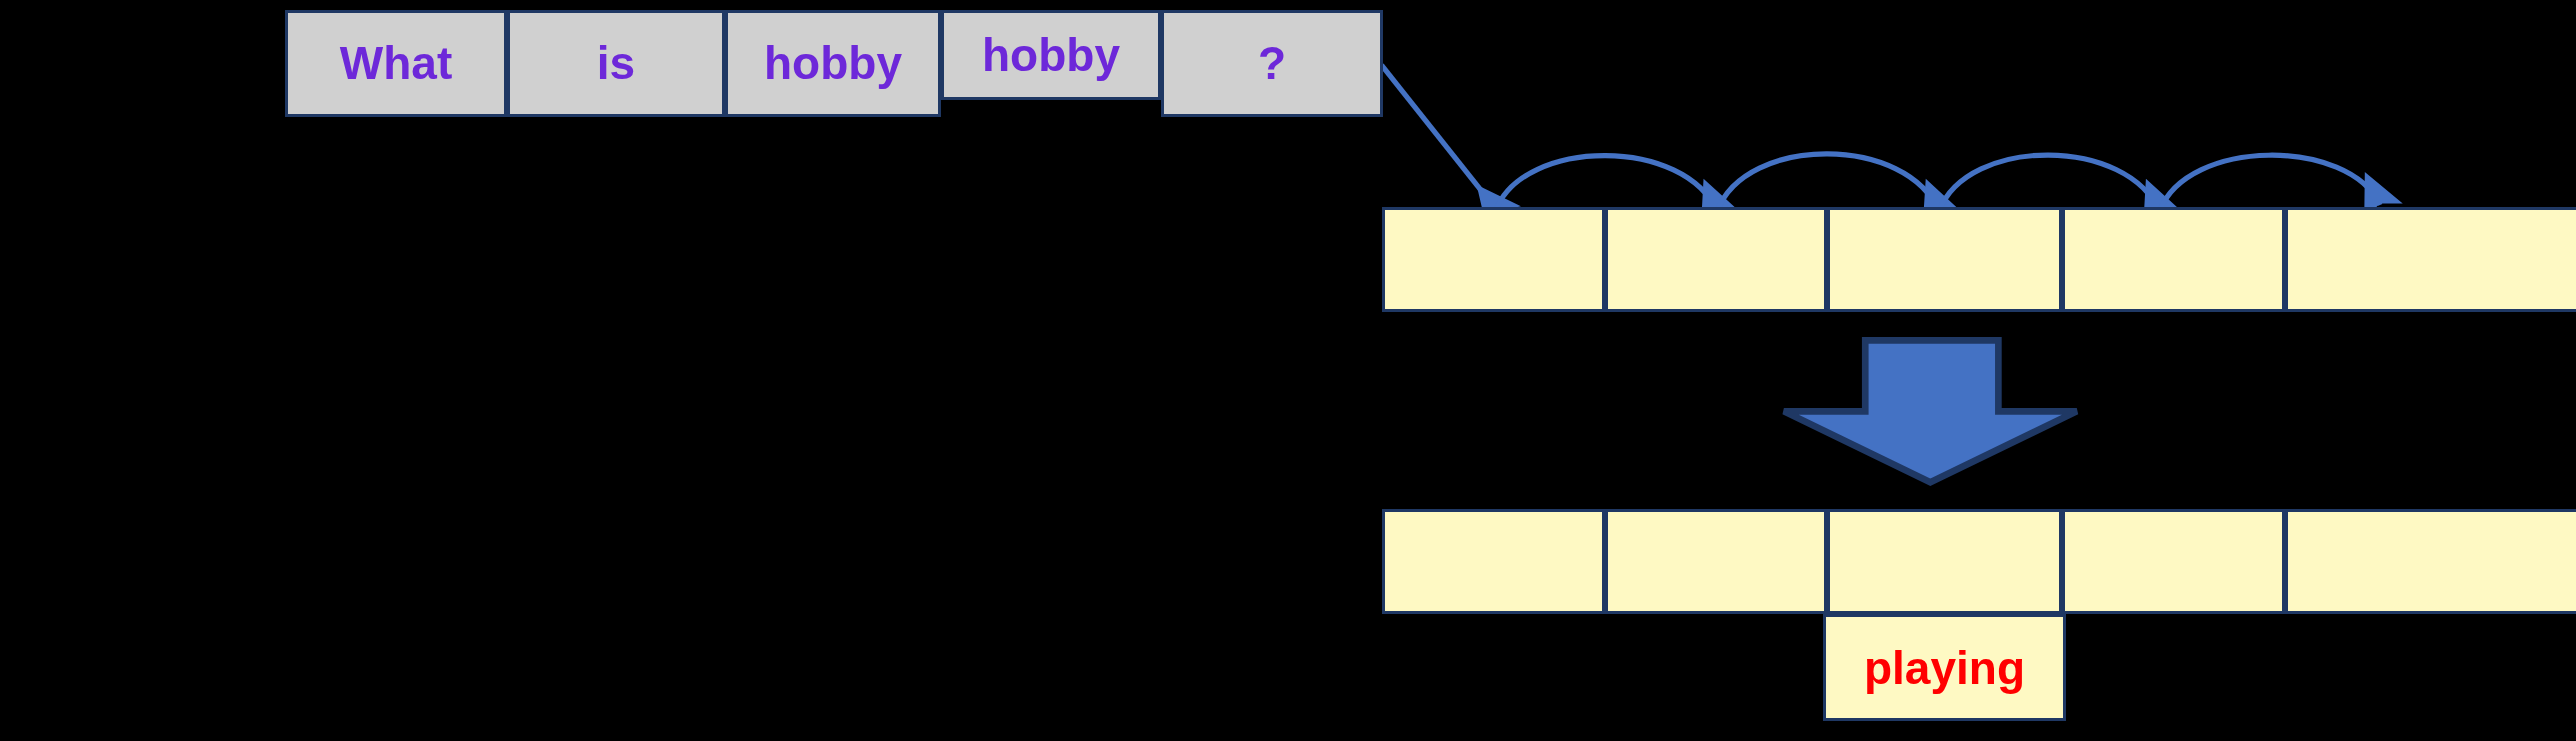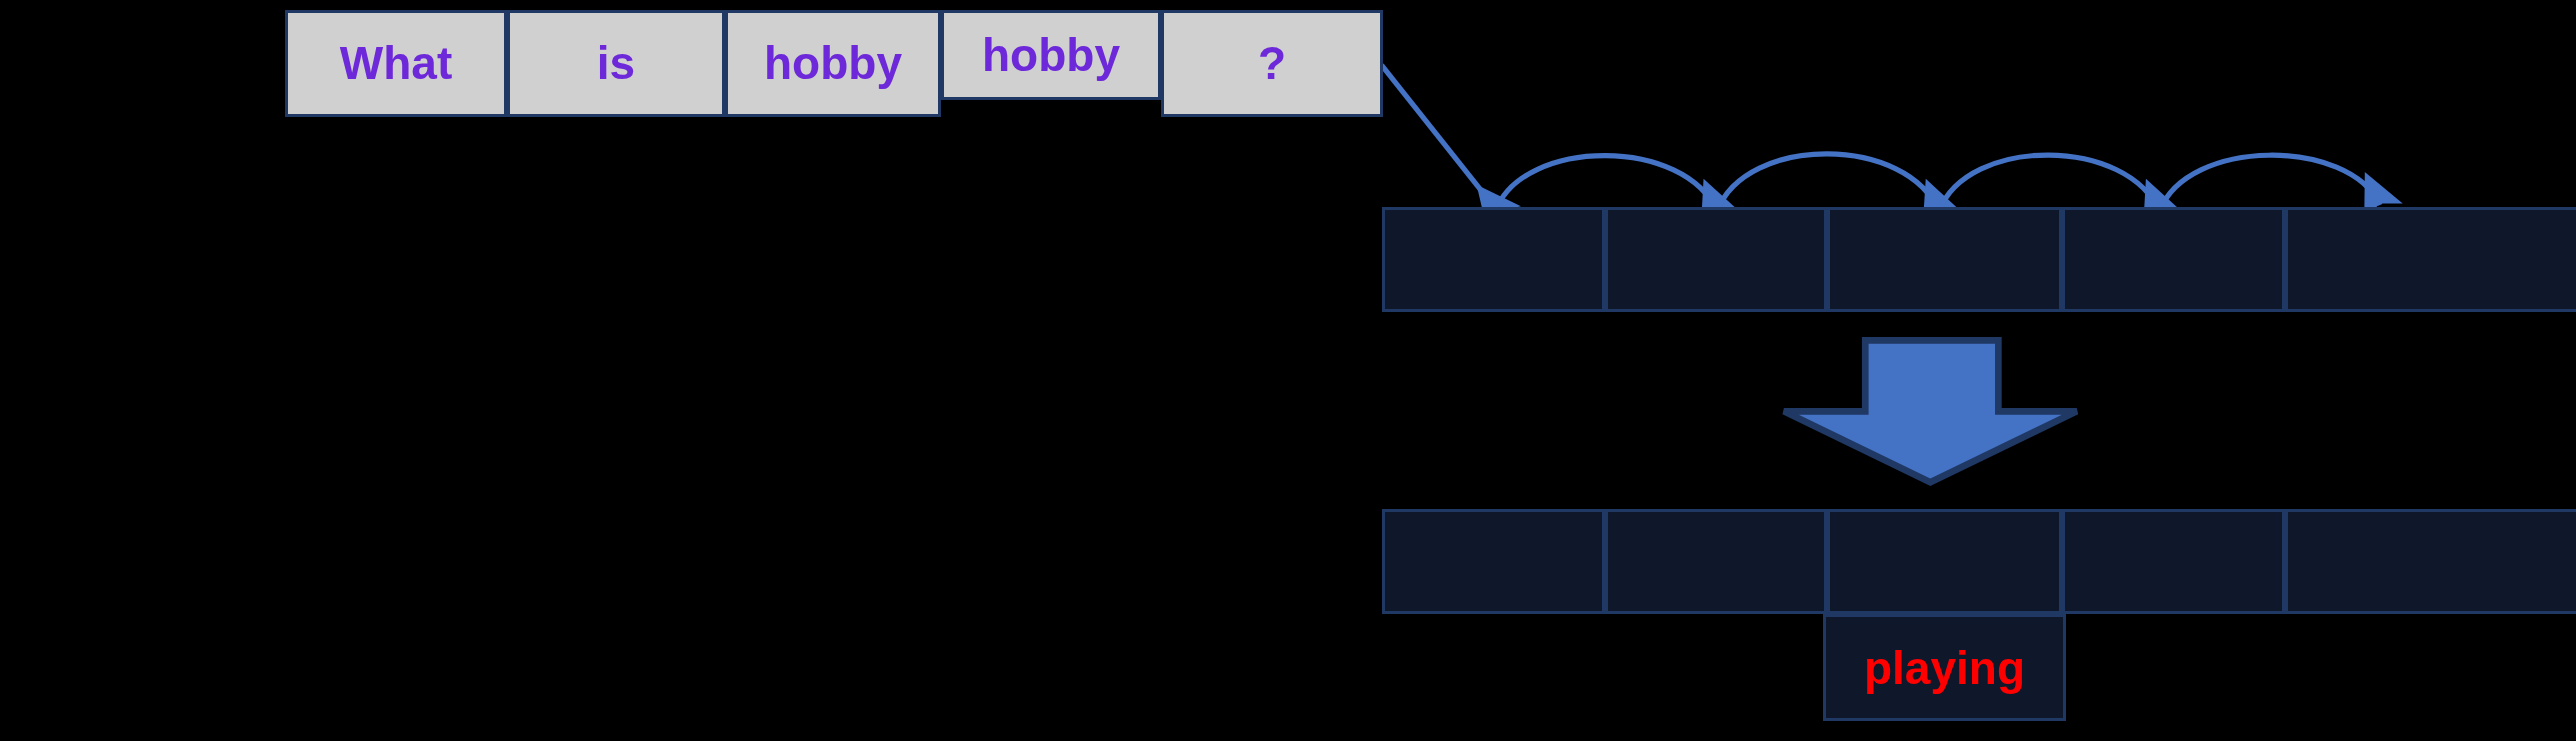--- a/index.html
+++ b/index.html
@@ -36,21 +36,21 @@
   
   .src-cell {
     background: #D0D0D0;
     color: #6d28d9;
     border-width: 3.7px;
     font-weight: 700;
   }
 
   
   .blank-cell {
-    background: #0f172a;
+    background: #fef9c3;
     color: #000000;
     border-width: 3.7px;
   }
 
   .out-word {
     color: #FF0000;
     font-weight: 700;
     font-size: 46px;
   }
 

